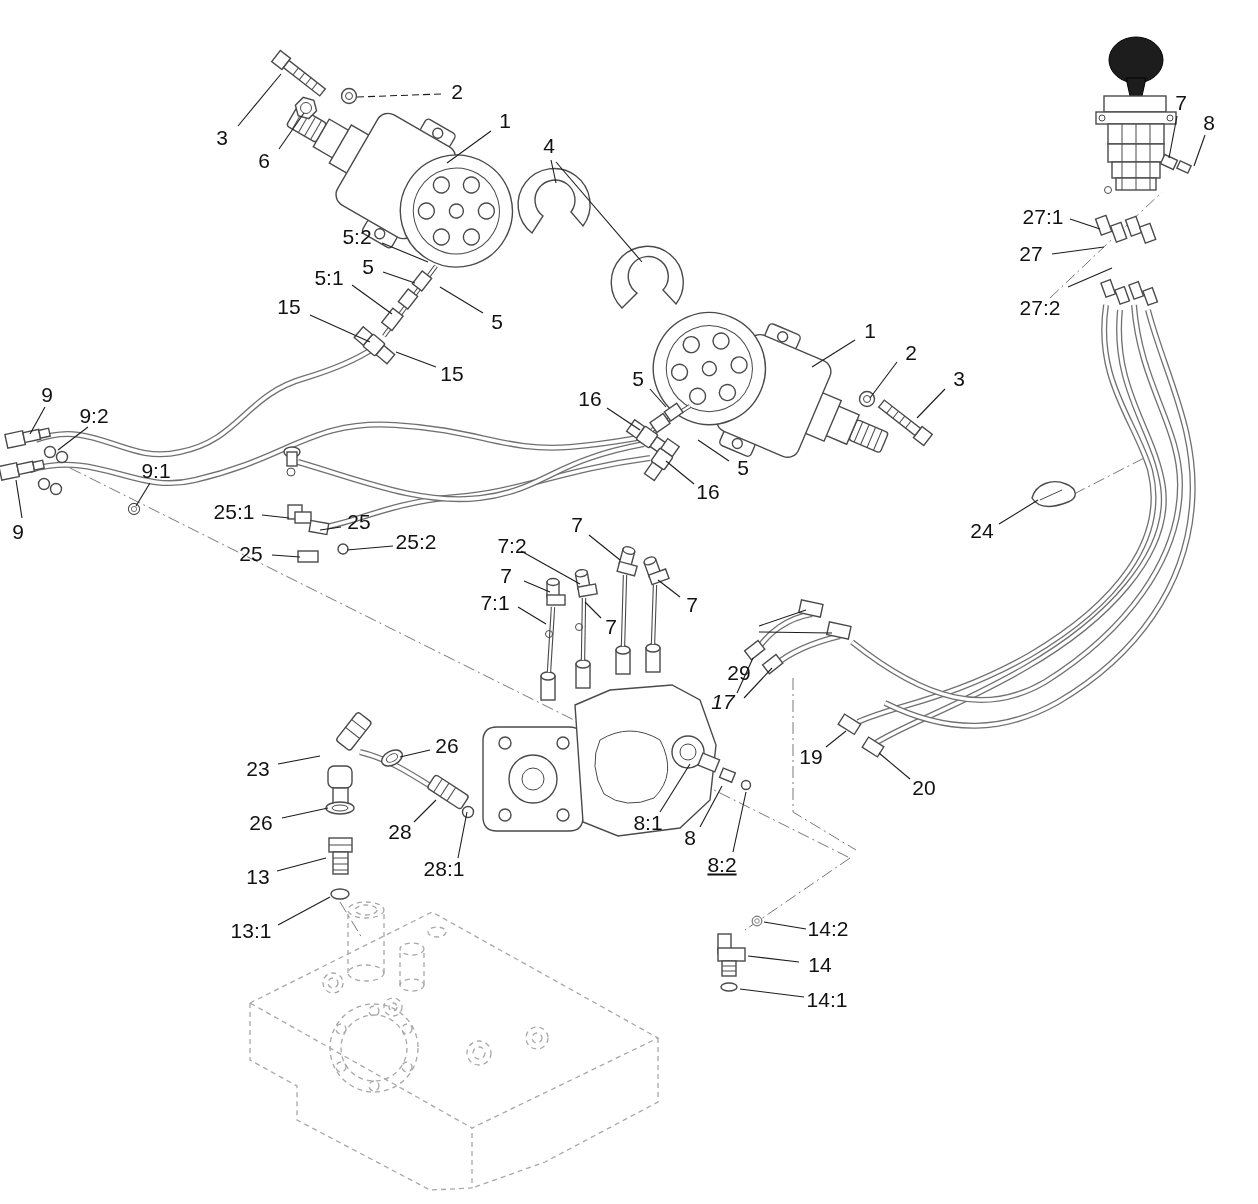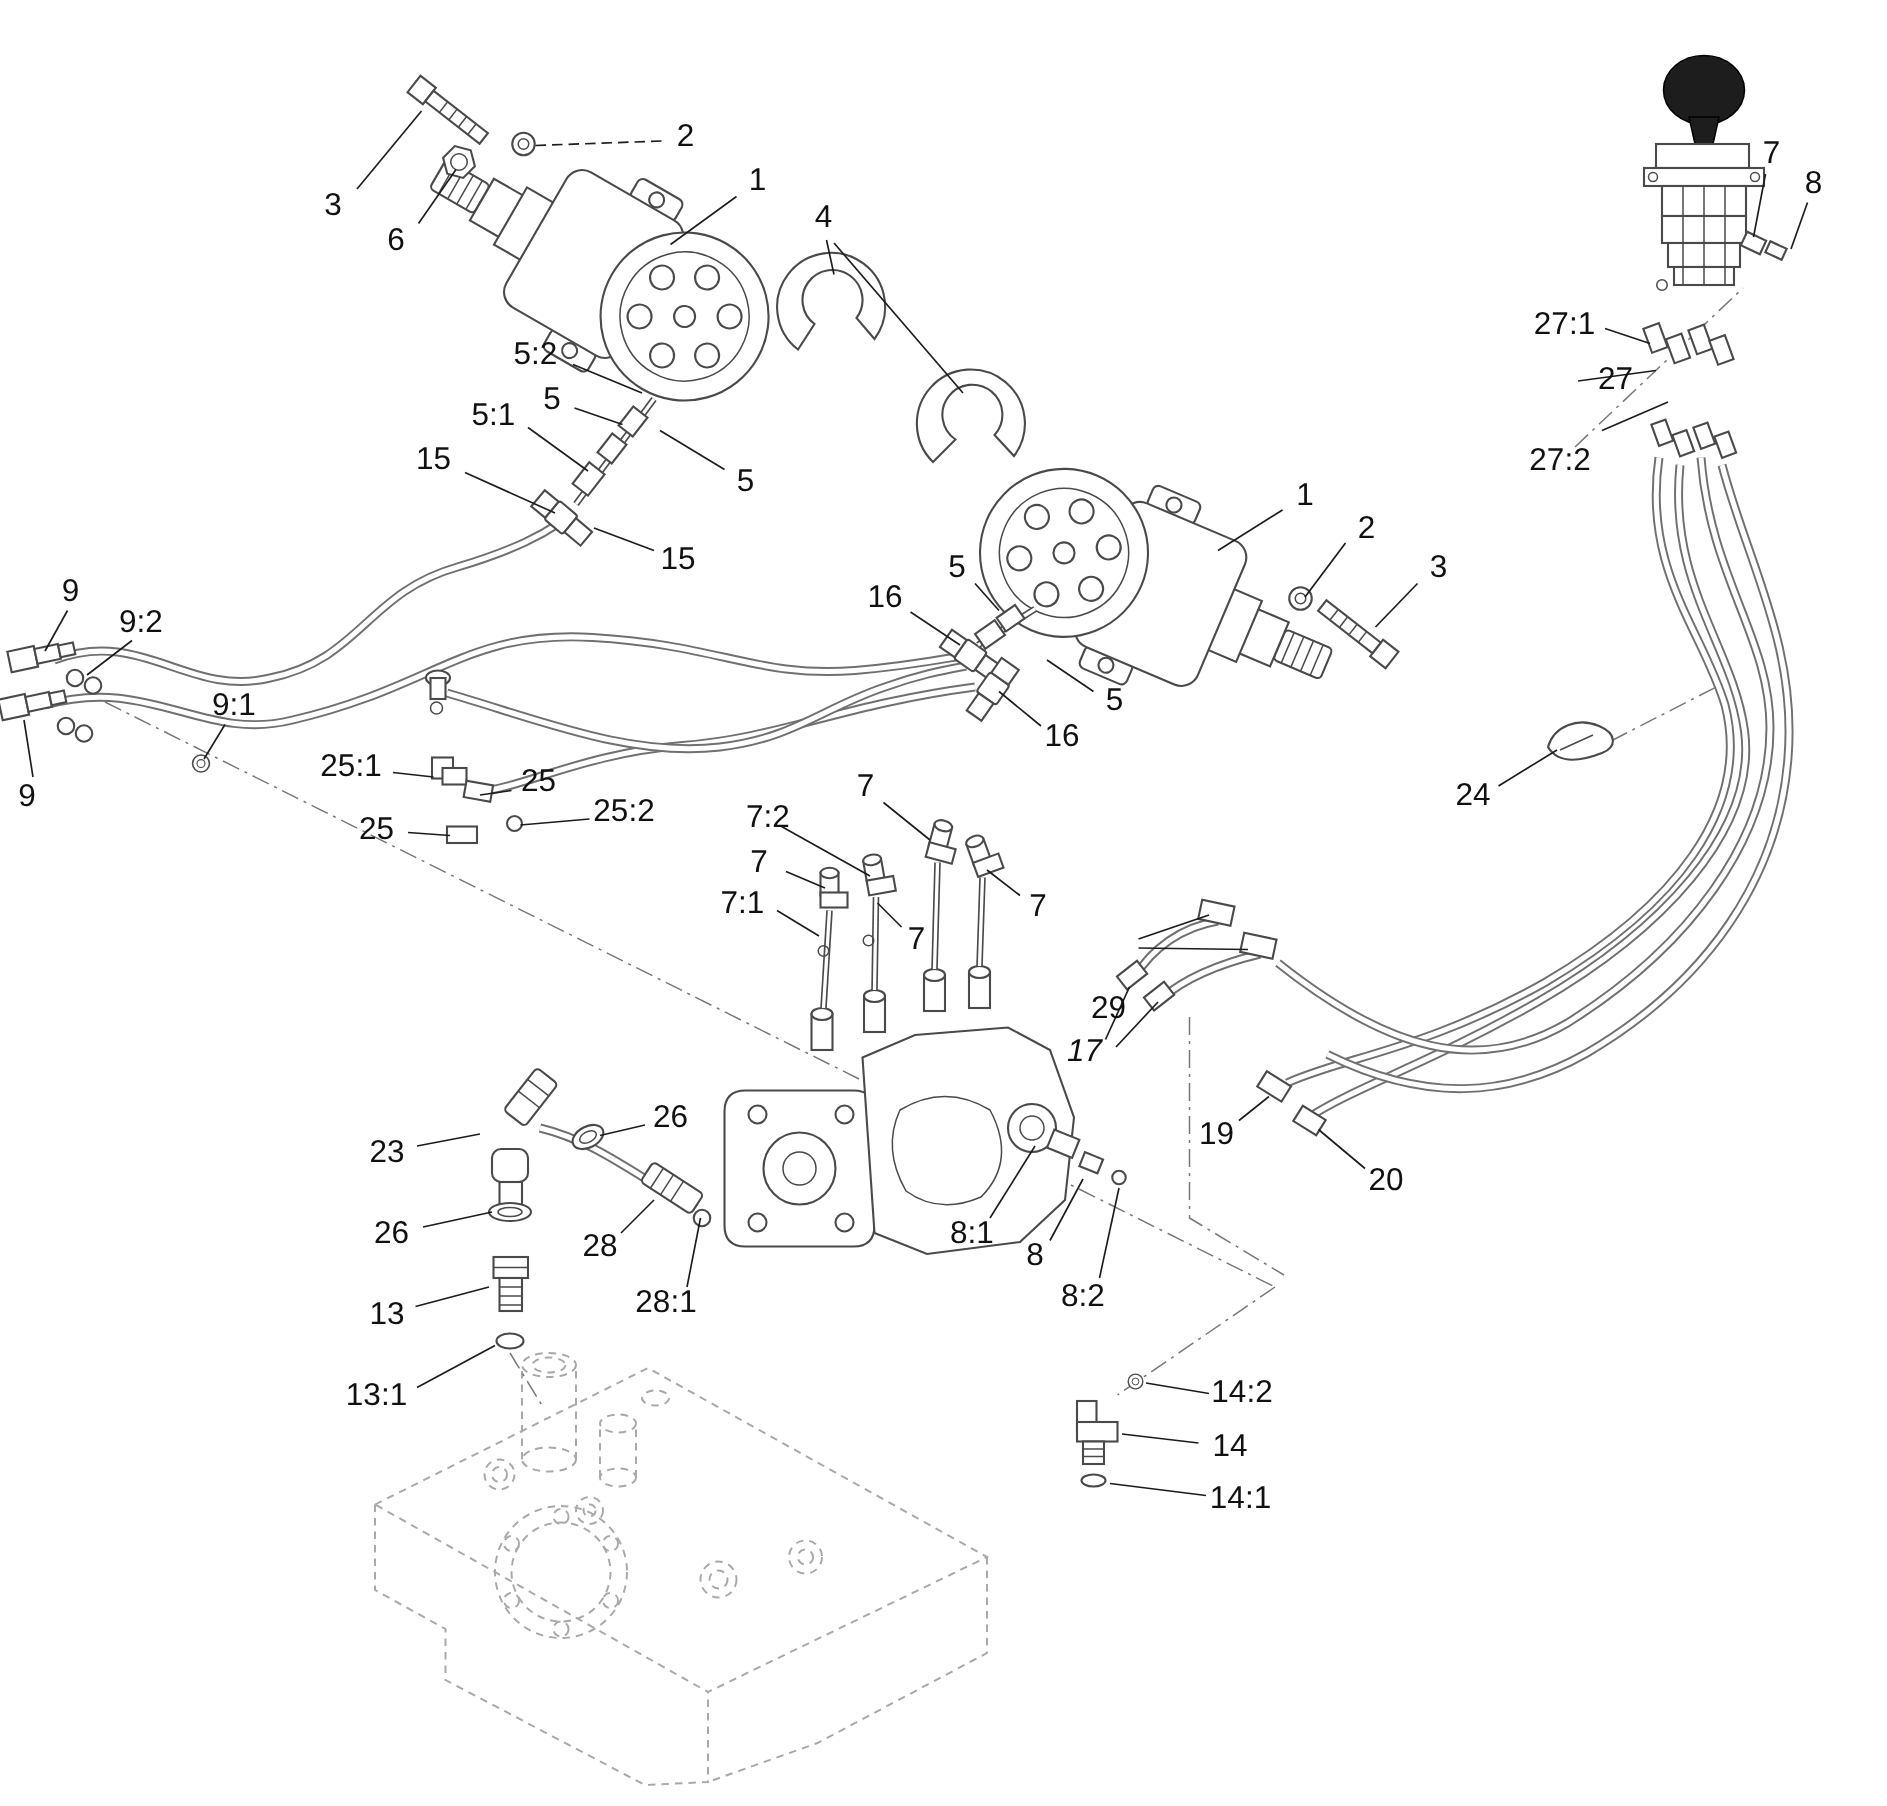--- a/index.html
+++ b/index.html
@@ -455,21 +455,21 @@
       <div class="callout" style="left: 590px; top: 398px;">16</div>
       <div class="callout" style="left: 638px; top: 378px;">5</div>
       <div class="callout" style="left: 743px; top: 467px;">5</div>
       <div class="callout" style="left: 708px; top: 491px;">16</div>
       <div class="callout" style="left: 870px; top: 330px;">1</div>
       <div class="callout" style="left: 911px; top: 352px;">2</div>
       <div class="callout" style="left: 959px; top: 378px;">3</div>
       <div class="callout" style="left: 1181px; top: 102px;">7</div>
       <div class="callout" style="left: 1209px; top: 122px;">8</div>
       <div class="callout" style="left: 1043px; top: 216px; text-align: center;">27:1</div>
-      <div class="callout" style="left: 1031px; top: 253px; margin-left: 46px;">27</div>
+      <div class="callout" style="left: 1031px; top: 253px;">27</div>
       <div class="callout" style="left: 1040px; top: 287px; margin-top: 20px;">27:2</div>
       <div class="callout" style="left: 982px; top: 530px;">24</div>
       <div class="callout" style="left: 512px; top: 545px;">7:2</div>
       <div class="callout" style="left: 577px; top: 524px;">7</div>
       <div class="callout" style="left: 506px; top: 575px;">7</div>
       <div class="callout" style="left: 495px; top: 602px;">7:1</div>
       <div class="callout" style="left: 611px; top: 626px;">7</div>
       <div class="callout" style="left: 692px; top: 604px;">7</div>
       <div class="callout" style="left: 739px; top: 628px; margin-top: 44px;">29</div>
       <div class="callout" style="left: 723px; top: 701px; font-style: italic;">17</div>
@@ -477,18 +477,18 @@
       <div class="callout" style="left: 924px; top: 787px;">20</div>
       <div class="callout" style="left: 258px; top: 768px;">23</div>
       <div class="callout" style="left: 447px; top: 745px;">26</div>
       <div class="callout" style="left: 261px; top: 822px;">26</div>
       <div class="callout" style="left: 400px; top: 831px;">28</div>
       <div class="callout" style="left: 444px; top: 868px; text-align: center;">28:1</div>
       <div class="callout" style="left: 258px; top: 876px;">13</div>
       <div class="callout" style="left: 251px; top: 930px;">13:1</div>
       <div class="callout" style="left: 648px; top: 822px;">8:1</div>
       <div class="callout" style="left: 690px; top: 837px;">8</div>
-      <div class="callout" style="left: 722px; top: 864px;">8:2</div>
+      <div class="callout" style="left: 722px; top: 864px; text-decoration: underline;">8:2</div>
       <div class="callout" style="left: 828px; top: 928px;">14:2</div>
       <div class="callout" style="left: 820px; top: 964px;">14</div>
       <div class="callout" style="left: 827px; top: 999px;">14:1</div>
     </div>
 </div>
 
 </body></html>

